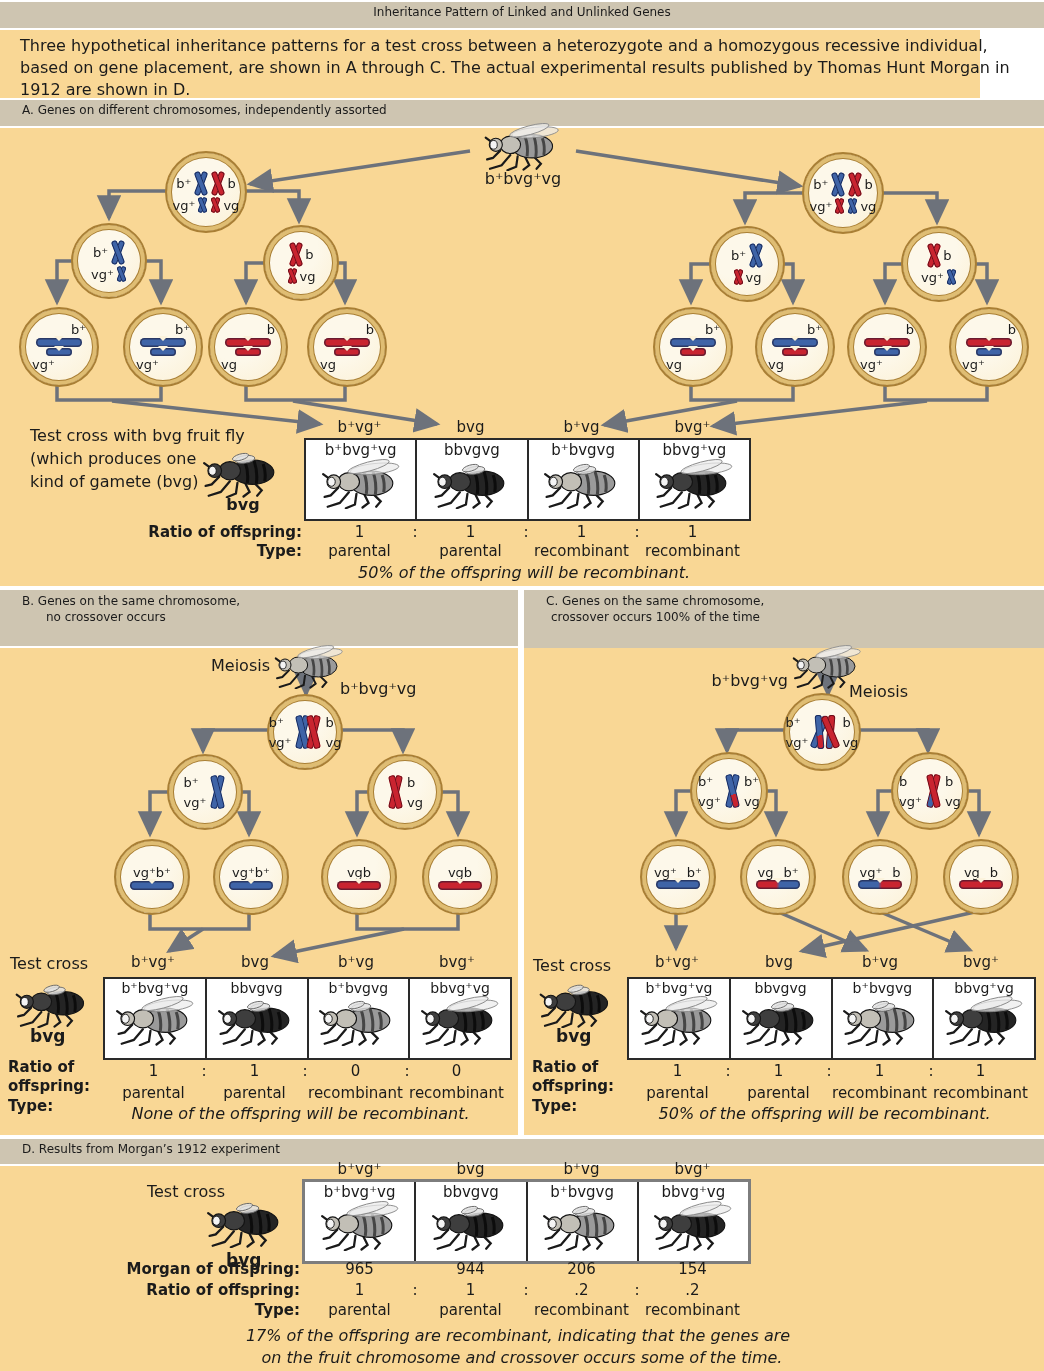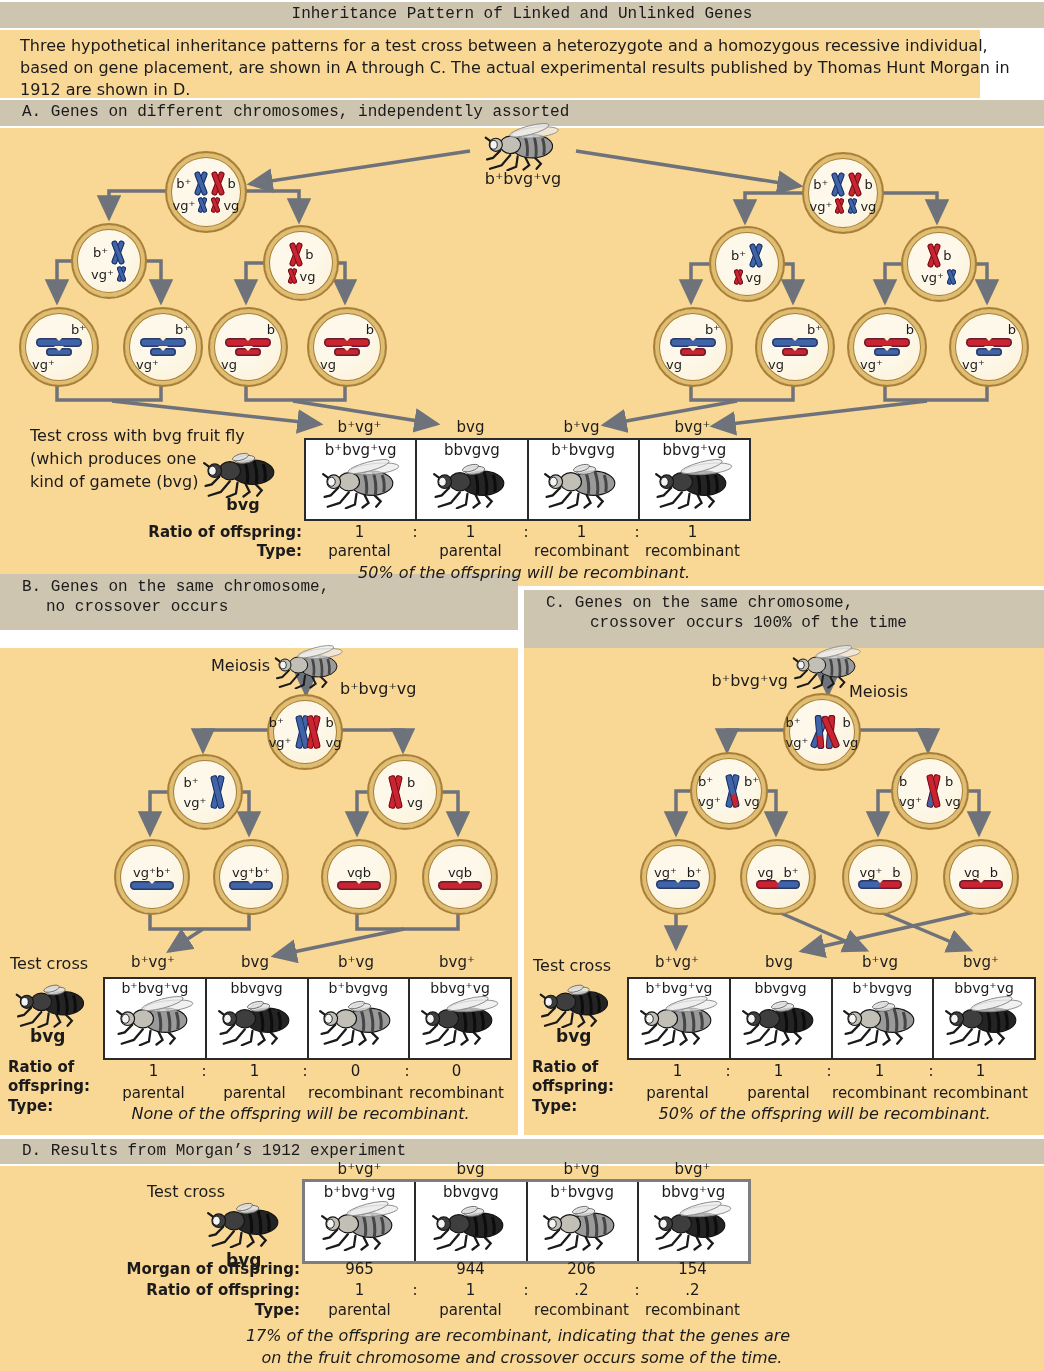--- a/index.html
+++ b/index.html
@@ -5,21 +5,21 @@
   :root{
     --bg:#f9d795; --bar:#cec5b1; --ink:#1b1b1b;
     --blue:#3f64a7; --red:#c92430; --arrow:#6d727b;
     --cream:#fcf3dc; --ring:#dfbd73; --ringedge:#a97f35;
   }
   html,body{margin:0;padding:0;background:#fff;}
   #page{position:relative;width:1044px;height:1371px;background:#fff;
         font-family:"DejaVu Sans","Liberation Sans",sans-serif;color:var(--ink);overflow:hidden;}
   .abs{position:absolute;}
   .block{position:absolute;background:var(--bg);}
-  .bar{position:absolute;background:var(--bar);font-size:16px;font-family:Liberation Mono, monospace;}
+  .bar{position:absolute;background:var(--bar);font-size:12px;}
   .bar .t{padding:3px 0 0 22px;}
   .ctr{text-align:center;}
   .b{font-weight:bold;}
   .rt{text-align:right;} .fs15{font-size:15px;} .fs16{font-size:16px;}
   
   .cell{position:absolute;border-radius:50%;background:radial-gradient(circle at 35% 30%,#fdf8ea 0 40%,var(--cream) 75%);
         border:2px solid var(--ringedge);
         box-shadow:inset 0 0 0 4px var(--ring), inset 0 0 0 5px var(--ringedge);
         display:flex;flex-direction:column;align-items:center;justify-content:center;gap:1px;}
   .crow{display:flex;align-items:center;gap:2px;line-height:1;}
@@ -104,27 +104,27 @@
   <div class="bar ctr" style="left:0;top:2px;width:1044px;height:26px">
     <div class="t" style="padding-left:0">Inheritance Pattern of Linked and Unlinked Genes</div>
   </div>
   <div class="block" style="left:0;top:30px;width:980px;height:68px">
     <div class="abs fs16" style="left:20px;top:5px;width:1008px;line-height:22px">Three hypothetical inheritance patterns for a test cross between a heterozygote and a homozygous recessive individual, based on gene placement, are shown in A through C. The actual experimental results published by Thomas Hunt Morgan in 1912 are shown in D.</div>
   </div>
   <div class="bar" style="left:0;top:100px;width:1044px;height:26px">
     <div class="t">A. Genes on different chromosomes, independently assorted</div>
   </div>
   <div class="block" style="left:0;top:128px;width:1044px;height:458px"></div>
-  <div class="bar" style="left:0;top:574px;width:518px;height:56px">
+  <div class="bar" style="left:0;top:590px;width:518px;height:56px">
     <div class="t" style="padding-top:4px">B. Genes on the same chromosome,</div>
     <div class="t" style="padding-left:46px;padding-top:2px">no crossover occurs</div>
   </div>
   <div class="bar" style="left:524px;top:590px;width:520px;height:63px">
     <div class="t" style="padding-top:4px">C. Genes on the same chromosome,</div>
-    <div class="t" style="padding-left:66px;padding-top:2px">crossover occurs 100% of the time</div>
+    <div class="t" style="padding-left:27px;padding-top:2px">crossover occurs 100% of the time</div>
   </div>
   <div class="block" style="left:0;top:648px;width:518px;height:487px"></div>
   <div class="block" style="left:524px;top:648px;width:520px;height:487px"></div>
   <div class="bar" style="left:0;top:1139px;width:1044px;height:25px">
     <div class="t">D. Results from Morgan’s 1912 experiment</div>
   </div>
   <div class="block" style="left:0;top:1166px;width:1044px;height:205px"></div>
 
   <svg class="overlay" width="1044" height="1371">
     <defs>

